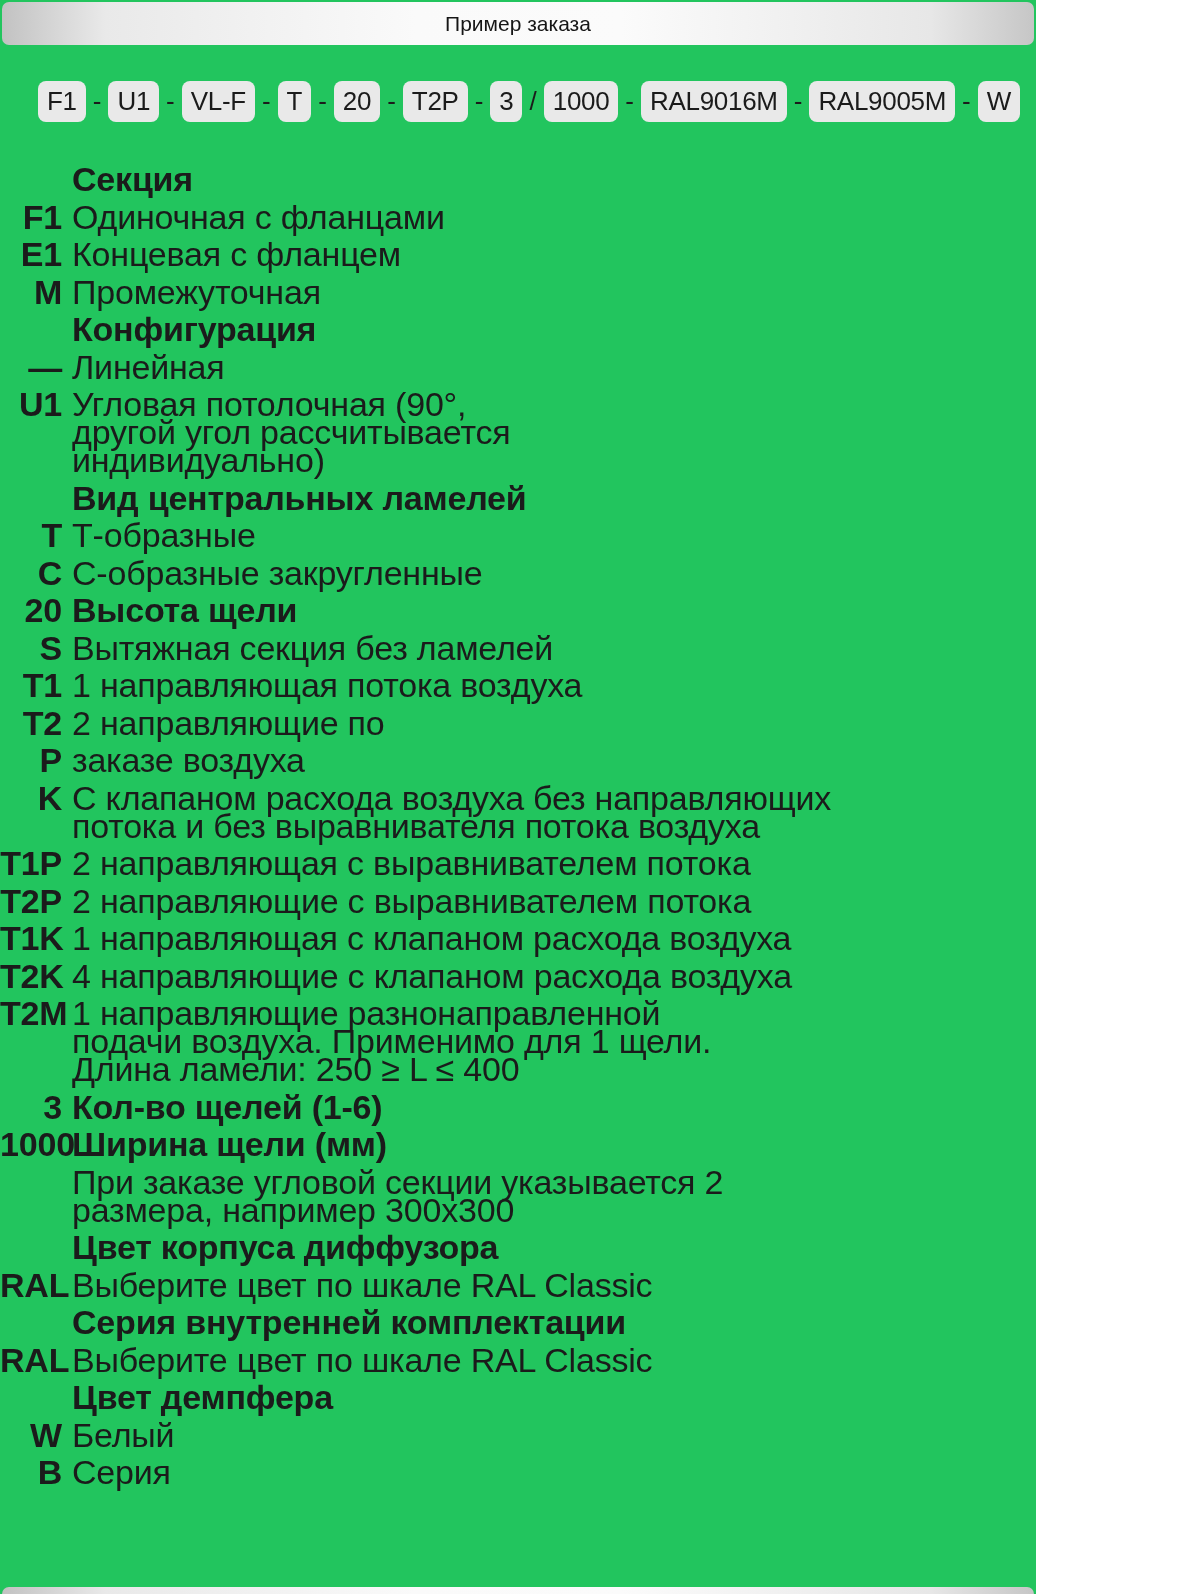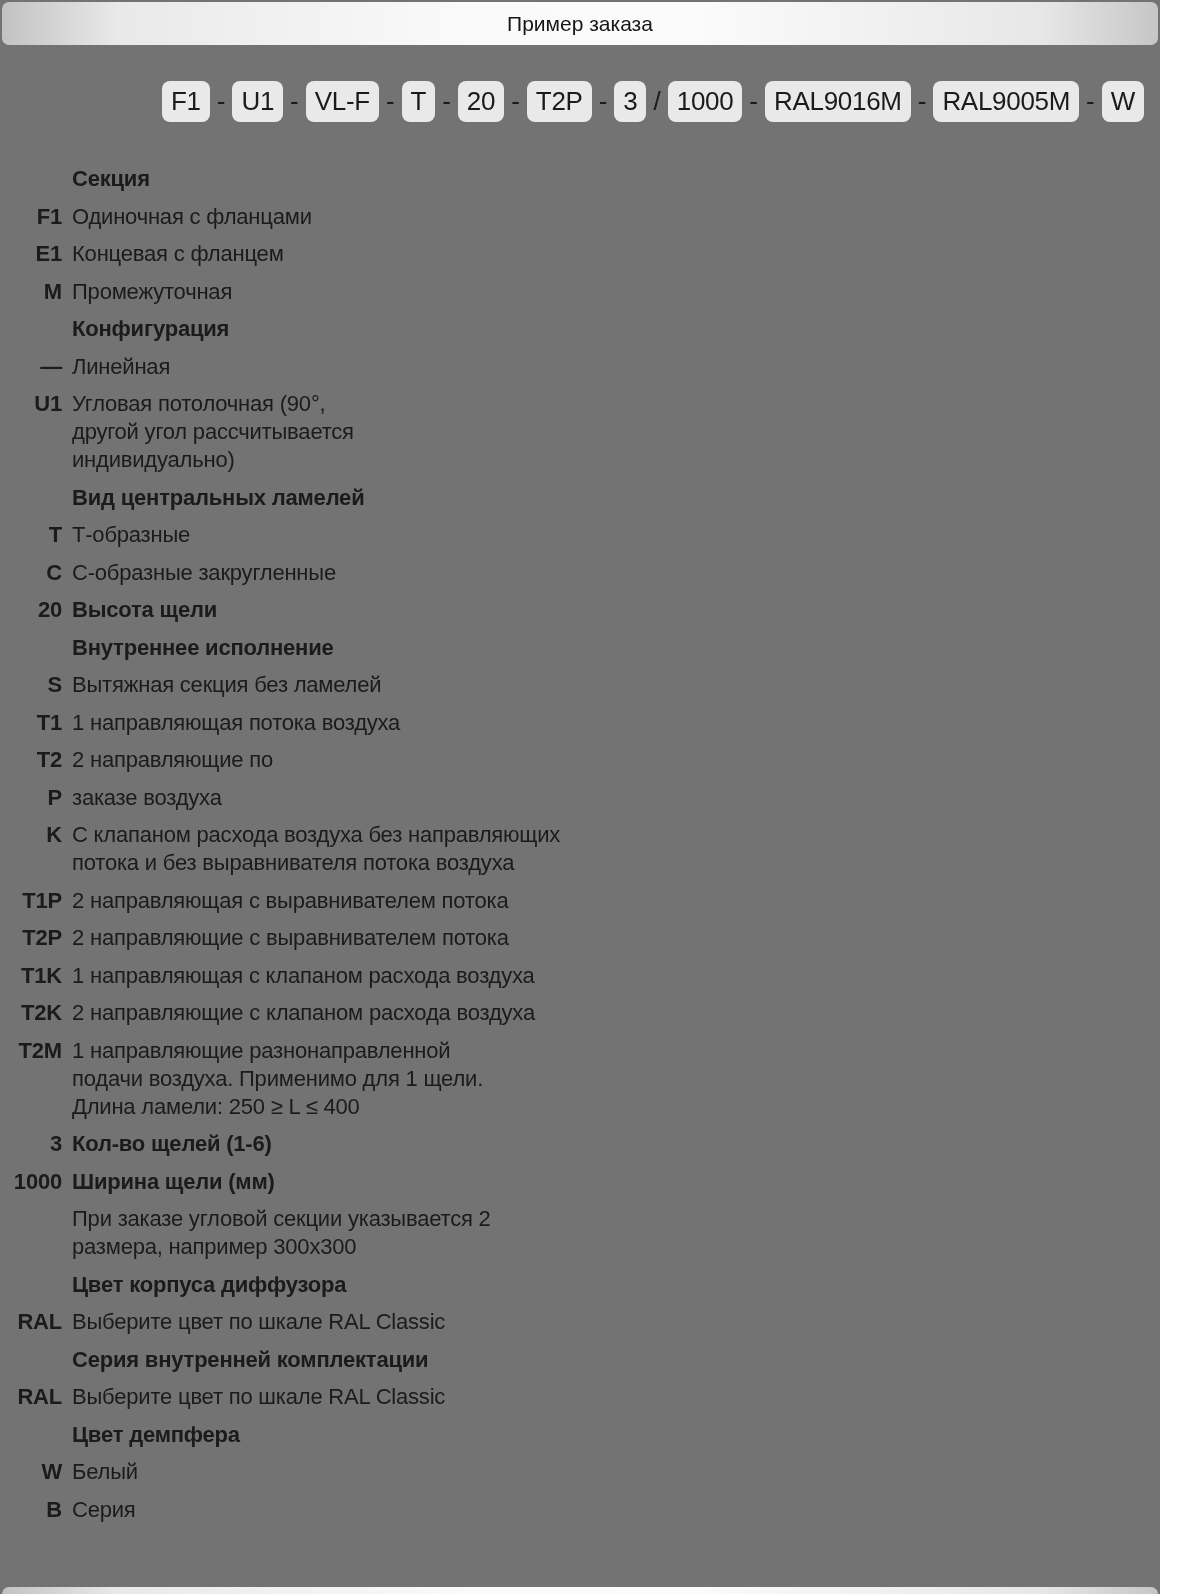--- a/index.html
+++ b/index.html
@@ -1,17 +1,17 @@
 <!DOCTYPE html>
 <html><head>
 <meta charset="utf-8">
 <style>
   html,body{margin:0;padding:0;background:#ffffff;}
   body{font-family:"Liberation Sans",sans-serif;-webkit-font-smoothing:antialiased;}
-  .page{position:relative;width:1160px;height:1594px;background:#737373;overflow:hidden;}
+  .page{position:relative;width:1036px;height:1594px;background:#22c55e;overflow:hidden;}
 
   .bar{
     background:linear-gradient(90deg,#c2c2c2 0%,#e9e9e9 10%,#fafafa 40%,#fbfbfb 60%,#e7e7e7 90%,#c6c6c6 100%);
   }
   .top-bar{
     position:absolute;left:2px;top:2px;right:2px;height:43px;border-radius:7px;
     display:flex;align-items:center;justify-content:center;
   }
   .top-bar span{font-size:21px;color:#161616;}
 
@@ -23,21 +23,21 @@
     background:#e9e9e9;border-radius:8px;padding:5px 9px;
     font-size:26px;color:#1b1b1b;letter-spacing:-0.3px;white-space:nowrap;
   }
   .sep{margin:0 7px;font-size:26px;color:#1b1b1b;}
 
   #connectors{position:absolute;left:0;top:0;width:100%;height:100%;z-index:0;}
 
   .legend{position:absolute;top:165px;left:0;width:100%;z-index:1;}
   .lrow{
     display:grid;grid-template-columns:62px 1fr;column-gap:10px;
-    margin-bottom:9.5px;font-size:22px;line-height:28px;color:#1b1b1b;
+    margin-bottom:9.5px;font-size:34px;line-height:28px;color:#1b1b1b;
     letter-spacing:-0.2px;
   }
   .lcode{text-align:right;font-weight:700;white-space:nowrap;}
   .ldesc .lline{white-space:nowrap;}
   .ldesc.bold{font-weight:700;}
 
   .bottom-bar{
     position:absolute;left:2px;top:1587px;right:2px;height:43px;border-radius:7px;
   }
 </style>
@@ -139,26 +139,20 @@
           <div class="lline">С-образные закругленные</div>
         </div>
       </div>
       <div class="lrow">
         <div class="lcode">20</div>
         <div class="ldesc bold">
           <div class="lline">Высота щели</div>
         </div>
       </div>
       <div class="lrow">
-        <div class="lcode"></div>
-        <div class="ldesc bold">
-          <div class="lline">Внутреннее исполнение</div>
-        </div>
-      </div>
-      <div class="lrow">
         <div class="lcode">S</div>
         <div class="ldesc">
           <div class="lline">Вытяжная секция без ламелей</div>
         </div>
       </div>
       <div class="lrow">
         <div class="lcode">T1</div>
         <div class="ldesc">
           <div class="lline">1 направляющая потока воздуха</div>
         </div>
@@ -196,21 +190,21 @@
       </div>
       <div class="lrow">
         <div class="lcode">T1K</div>
         <div class="ldesc">
           <div class="lline">1 направляющая с клапаном расхода воздуха</div>
         </div>
       </div>
       <div class="lrow">
         <div class="lcode">T2K</div>
         <div class="ldesc">
-          <div class="lline">2 направляющие с клапаном расхода воздуха</div>
+          <div class="lline">4 направляющие с клапаном расхода воздуха</div>
         </div>
       </div>
       <div class="lrow">
         <div class="lcode">T2M</div>
         <div class="ldesc">
           <div class="lline">1 направляющие разнонаправленной</div>
           <div class="lline">подачи воздуха. Применимо для 1 щели.</div>
           <div class="lline">Длина ламели: 250 ≥ L ≤ 400</div>
         </div>
       </div>

